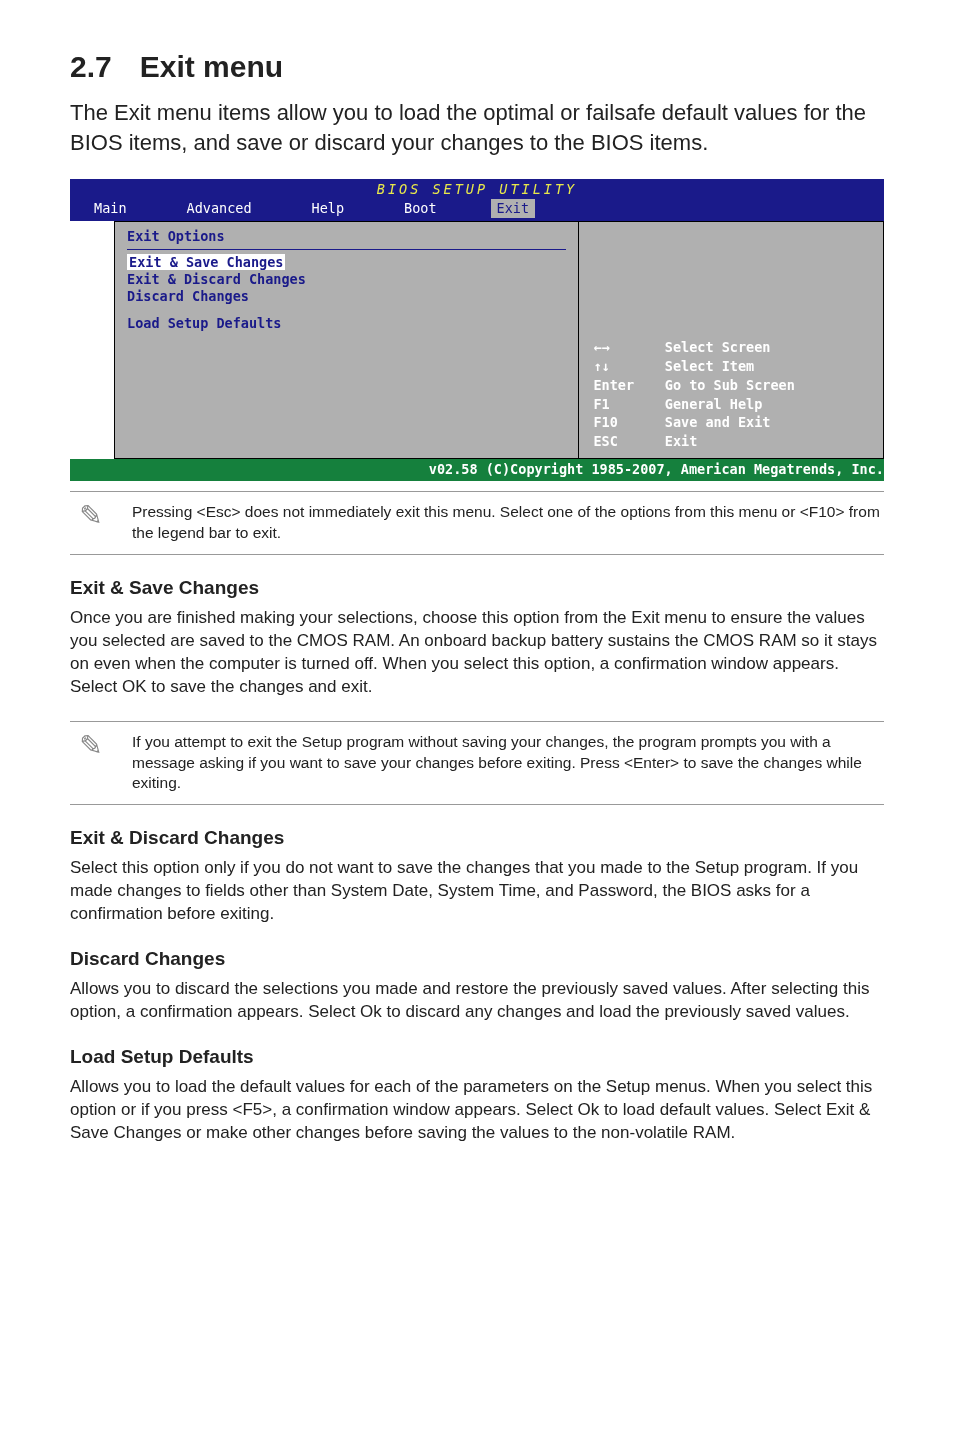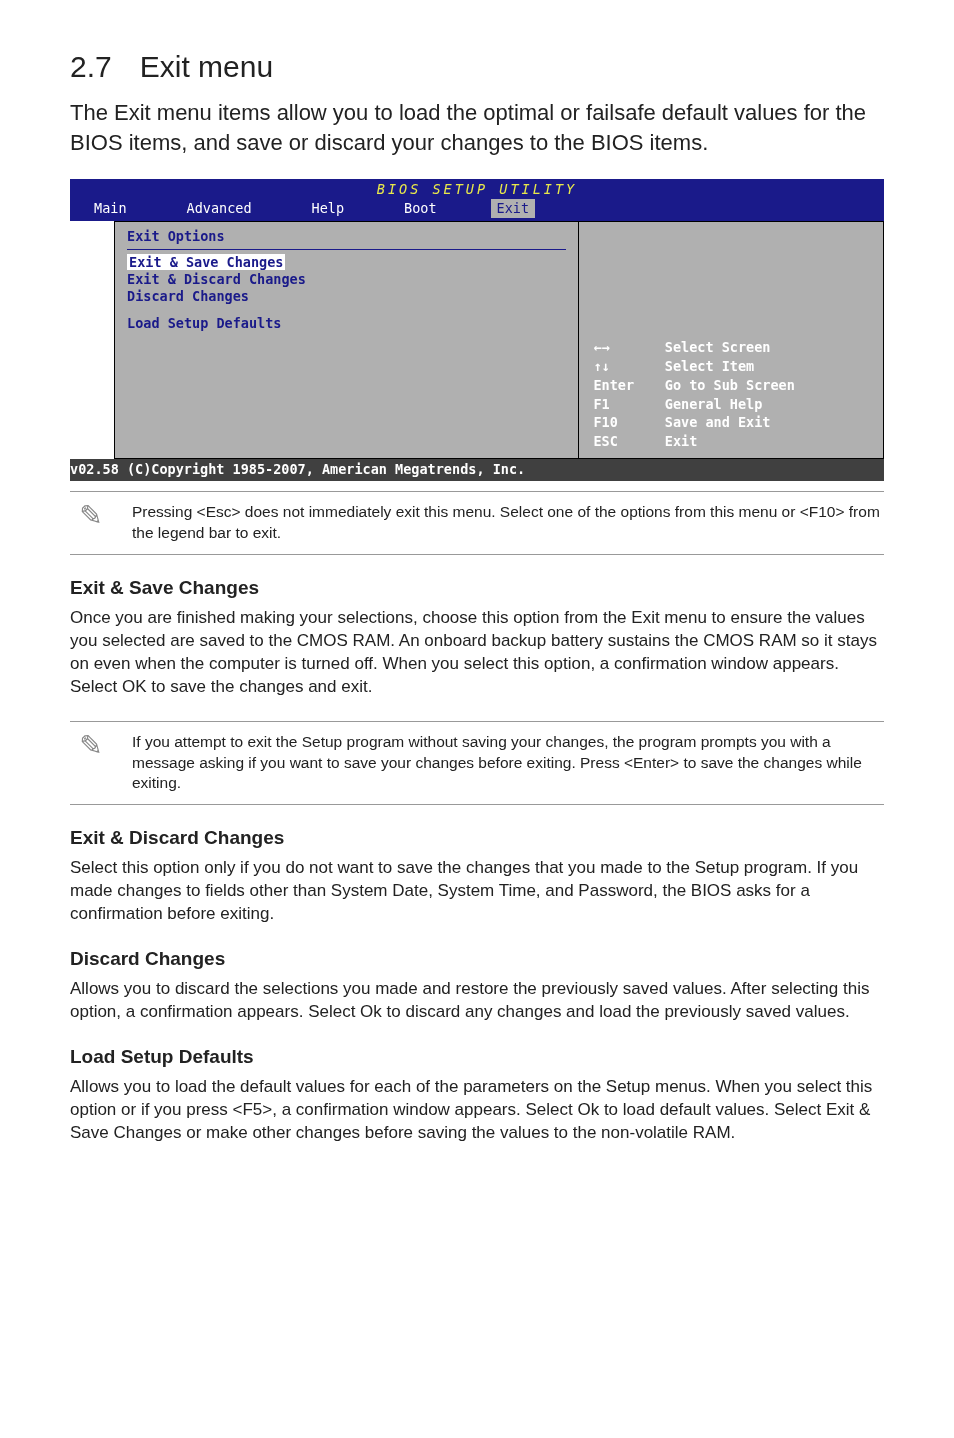--- a/index.html
+++ b/index.html
@@ -8,21 +8,21 @@
     background: #fff;
     font-family: Arial, Helvetica, sans-serif;
     color: #222;
     width: 954px;
   }
   .page {
     padding: 50px 70px 30px 70px;
   }
   h1.section-title {
     font-size: 30px;
-    font-weight: normal;
+    font-weight: bold;
     margin: 0 0 14px 0;
   }
   h1.section-title .num { margin-right: 28px; }
   p.intro {
     font-size: 22px;
     line-height: 1.35;
     margin: 0 0 22px 0;
   }
   
   .bios {
@@ -76,22 +76,22 @@
     padding:6px 10px 6px 10px;
     color:#1a1a8a;
     font-weight:bold;
     display:flex;
     flex-direction:column;
     justify-content:flex-end;
   }
   .bios .body .right .help td { padding:0 2px; color:#fff; font-weight:bold; }
   .bios .body .right .help td.k { white-space:nowrap; }
   .bios .footer {
-    background:#404040;
-    text-align:left;
+    background:#15803d;
+    text-align:right;
     padding:2px 0 3px 0;
     color:#fff;
     font-weight:bold;
   }
   
   .note {
     display:flex;
     gap:20px;
     border-bottom:1px solid #999;
     border-top:1px solid #999;

